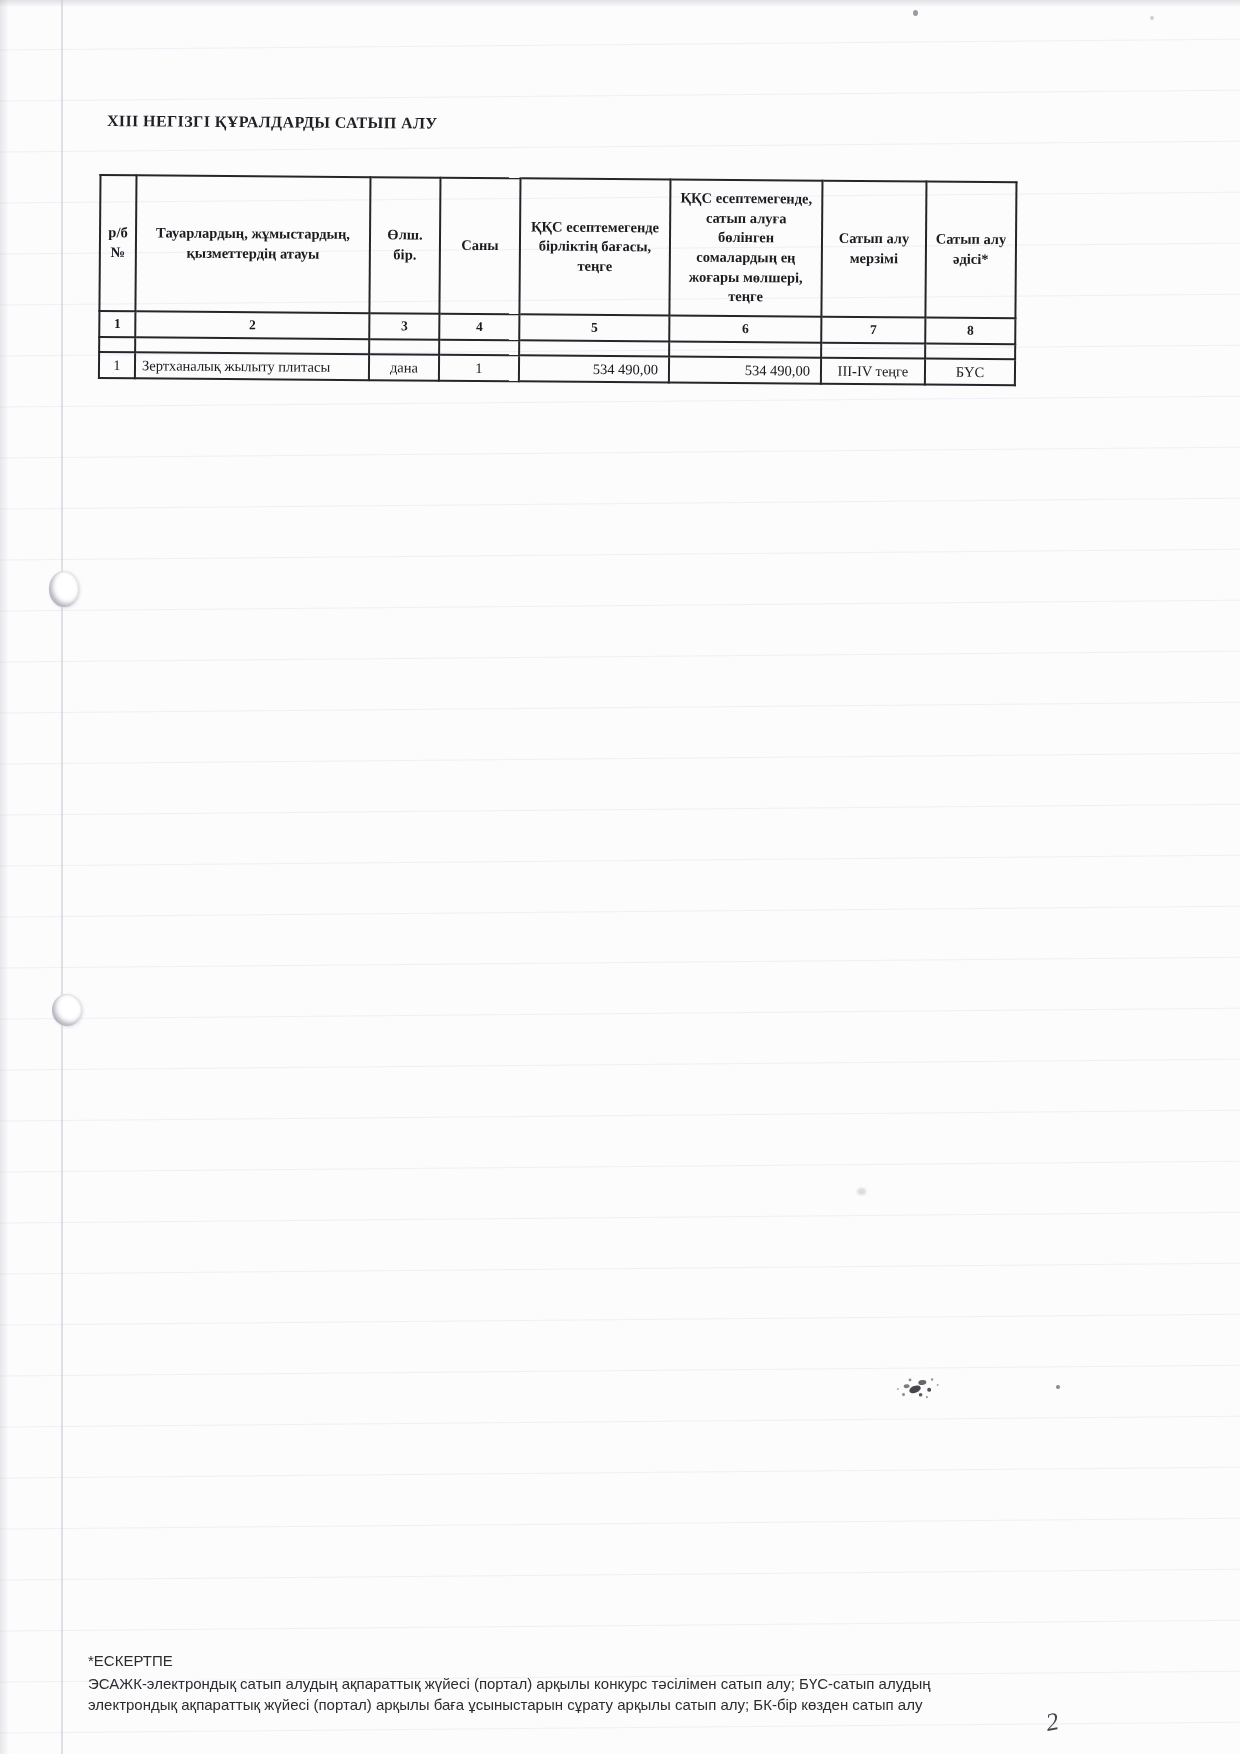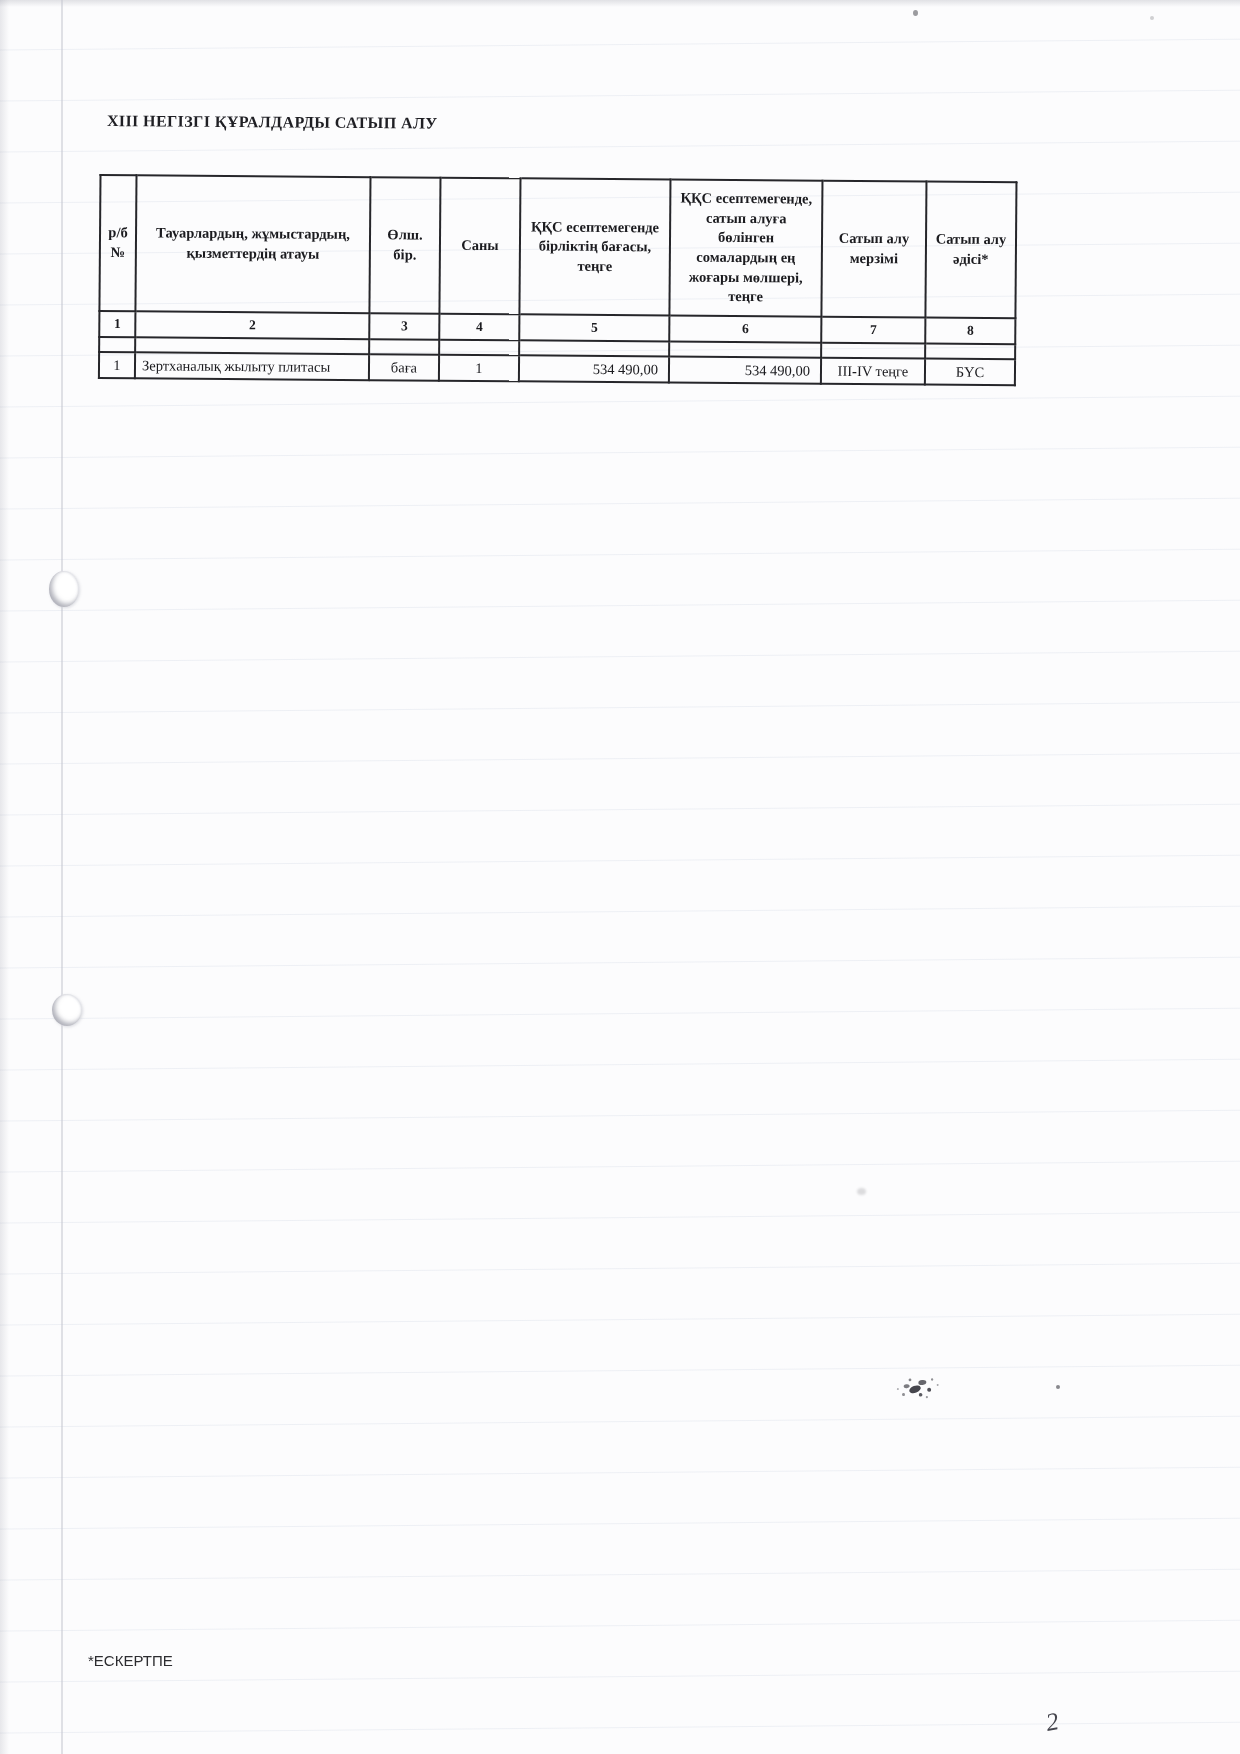--- a/index.html
+++ b/index.html
@@ -194,21 +194,21 @@
             <td></td>
             <td></td>
             <td></td>
             <td></td>
         </tr>
       </thead>
       <tbody>
         <tr class="datarow">
           <td>1</td>
           <td class="name">Зертханалық жылыту плитасы</td>
-          <td>баға</td>
+          <td>дана</td>
           <td>1</td>
           <td class="money">534 490,00</td>
           <td class="money">534 490,00</td>
           <td>III-IV теңге</td>
           <td>БҮС</td>
         </tr>
       </tbody>
     </table>
   </div>
 
@@ -225,17 +225,18 @@
         <circle cx="18" cy="8" r="1.4" opacity="0.55"></circle>
         <circle cx="45" cy="16" r="1" opacity="0.4"></circle>
         <circle cx="5" cy="16" r="1" opacity="0.35"></circle>
         <circle cx="33" cy="27" r="1.1" opacity="0.45"></circle>
       </g>
     </svg>
   </div>
 
   <div class="footnote">
     <div class="fn-label">*ЕСКЕРТПЕ</div>
+    <div class="fn-text">ЭСАЖК-электрондық сатып алудың ақпараттық жүйесі (портал) арқылы конкурс тәсілімен сатып алу; БҮС-сатып алудың электрондық ақпараттық жүйесі (портал) арқылы баға ұсыныстарын сұрату арқылы сатып алу; БК-бір көзден сатып алу</div>
   </div>
 
   <div class="page-number">2</div>
 
 </div>
 
 </body></html>

